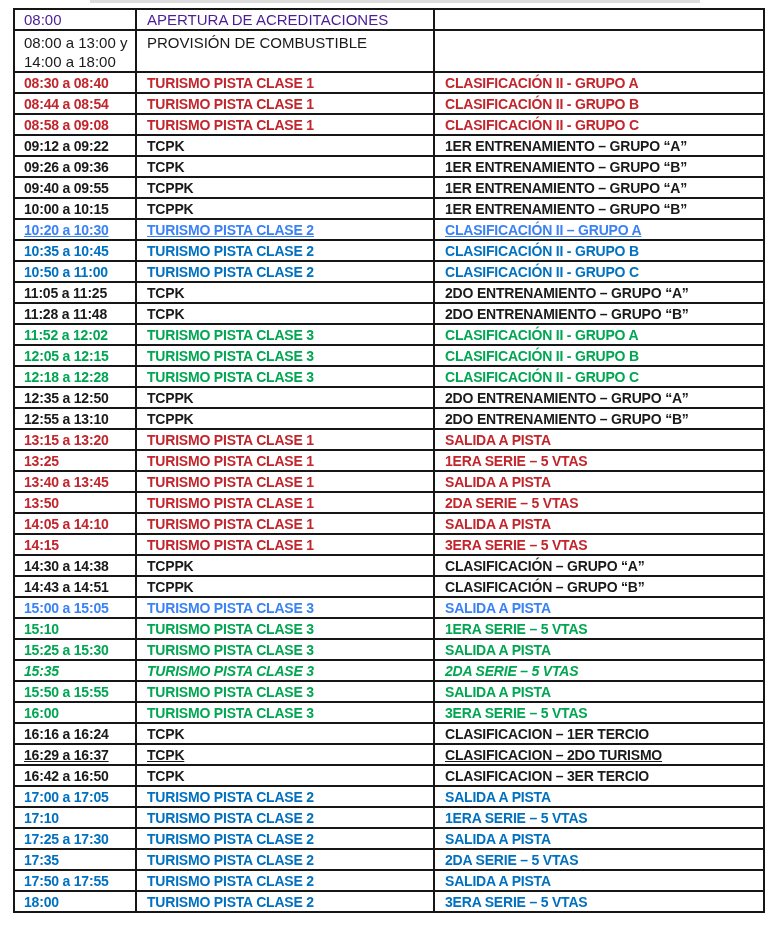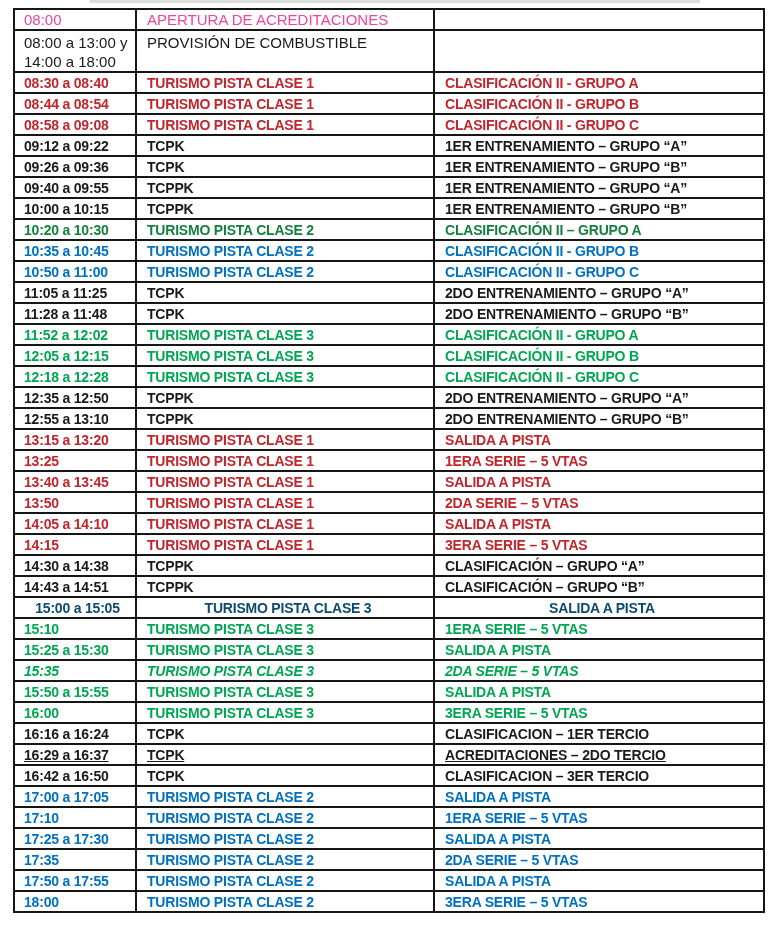--- a/index.html
+++ b/index.html
@@ -66,21 +66,21 @@
 <div class="page">
   <div class="cutoff-artifact" style="background: rgb(220, 220, 220);"></div>
 
   <table class="schedule">
     <colgroup>
       <col style="width:122px">
       <col style="width:298px">
       <col style="width:330px">
     </colgroup>
     <tbody>
-        <tr class="normal" style="color: #ec4899; border-radius: 10px;">
+        <tr class="normal" style="color: #4c1d95; border-radius: 10px;">
       <td class="time-cell">08:00</td>
       <td class="event-cell">APERTURA DE ACREDITACIONES</td>
       <td class="detail-cell"></td>
     </tr>
         <tr class="normal tall" style="color: rgb(26, 26, 26); padding-left: 8px;">
       <td class="time-cell">08:00 a 13:00 y
 14:00 a 18:00</td>
       <td class="event-cell">PROVISIÓN DE COMBUSTIBLE</td>
       <td class="detail-cell"></td>
     </tr>
@@ -112,21 +112,21 @@
         <tr style="color: rgb(26, 26, 26);">
       <td class="time-cell">09:40 a 09:55</td>
       <td class="event-cell">TCPPK</td>
       <td class="detail-cell">1ER ENTRENAMIENTO – GRUPO “A”</td>
     </tr>
         <tr style="color: rgb(26, 26, 26);">
       <td class="time-cell">10:00 a 10:15</td>
       <td class="event-cell">TCPPK</td>
       <td class="detail-cell">1ER ENTRENAMIENTO – GRUPO “B”</td>
     </tr>
-        <tr style="color: #15803d;">
+        <tr style="color: #3b82f6; text-decoration: underline;">
       <td class="time-cell">10:20 a 10:30</td>
       <td class="event-cell">TURISMO PISTA CLASE 2</td>
       <td class="detail-cell">CLASIFICACIÓN II – GRUPO A</td>
     </tr>
         <tr style="color: rgb(0, 112, 192);">
       <td class="time-cell">10:35 a 10:45</td>
       <td class="event-cell">TURISMO PISTA CLASE 2</td>
       <td class="detail-cell">CLASIFICACIÓN II - GRUPO B</td>
     </tr>
         <tr style="color: rgb(0, 112, 192);">
@@ -202,21 +202,21 @@
         <tr style="color: rgb(26, 26, 26);">
       <td class="time-cell">14:30 a 14:38</td>
       <td class="event-cell">TCPPK</td>
       <td class="detail-cell">CLASIFICACIÓN – GRUPO “A”</td>
     </tr>
         <tr style="color: rgb(26, 26, 26);">
       <td class="time-cell">14:43 a 14:51</td>
       <td class="event-cell">TCPPK</td>
       <td class="detail-cell">CLASIFICACIÓN – GRUPO “B”</td>
     </tr>
-        <tr style="color: #0c4a6e; text-align: center;">
+        <tr style="color: #3b82f6;">
       <td class="time-cell">15:00 a 15:05</td>
       <td class="event-cell">TURISMO PISTA CLASE 3</td>
       <td class="detail-cell">SALIDA A PISTA</td>
     </tr>
         <tr style="color: rgb(0, 166, 81);">
       <td class="time-cell">15:10</td>
       <td class="event-cell">TURISMO PISTA CLASE 3</td>
       <td class="detail-cell">1ERA SERIE – 5 VTAS</td>
     </tr>
         <tr style="color: rgb(0, 166, 81);">
@@ -240,21 +240,21 @@
       <td class="detail-cell">3ERA SERIE – 5 VTAS</td>
     </tr>
         <tr style="color: rgb(26, 26, 26);">
       <td class="time-cell">16:16 a 16:24</td>
       <td class="event-cell">TCPK</td>
       <td class="detail-cell">CLASIFICACION – 1ER TERCIO</td>
     </tr>
         <tr style="color: rgb(26, 26, 26); text-decoration: underline;">
       <td class="time-cell">16:29 a 16:37</td>
       <td class="event-cell">TCPK</td>
-      <td class="detail-cell">ACREDITACIONES – 2DO TERCIO</td>
+      <td class="detail-cell">CLASIFICACION – 2DO TURISMO</td>
     </tr>
         <tr style="color: rgb(26, 26, 26);">
       <td class="time-cell">16:42 a 16:50</td>
       <td class="event-cell">TCPK</td>
       <td class="detail-cell">CLASIFICACION – 3ER TERCIO</td>
     </tr>
         <tr style="color: rgb(0, 112, 192);">
       <td class="time-cell">17:00 a 17:05</td>
       <td class="event-cell">TURISMO PISTA CLASE 2</td>
       <td class="detail-cell">SALIDA A PISTA</td>

